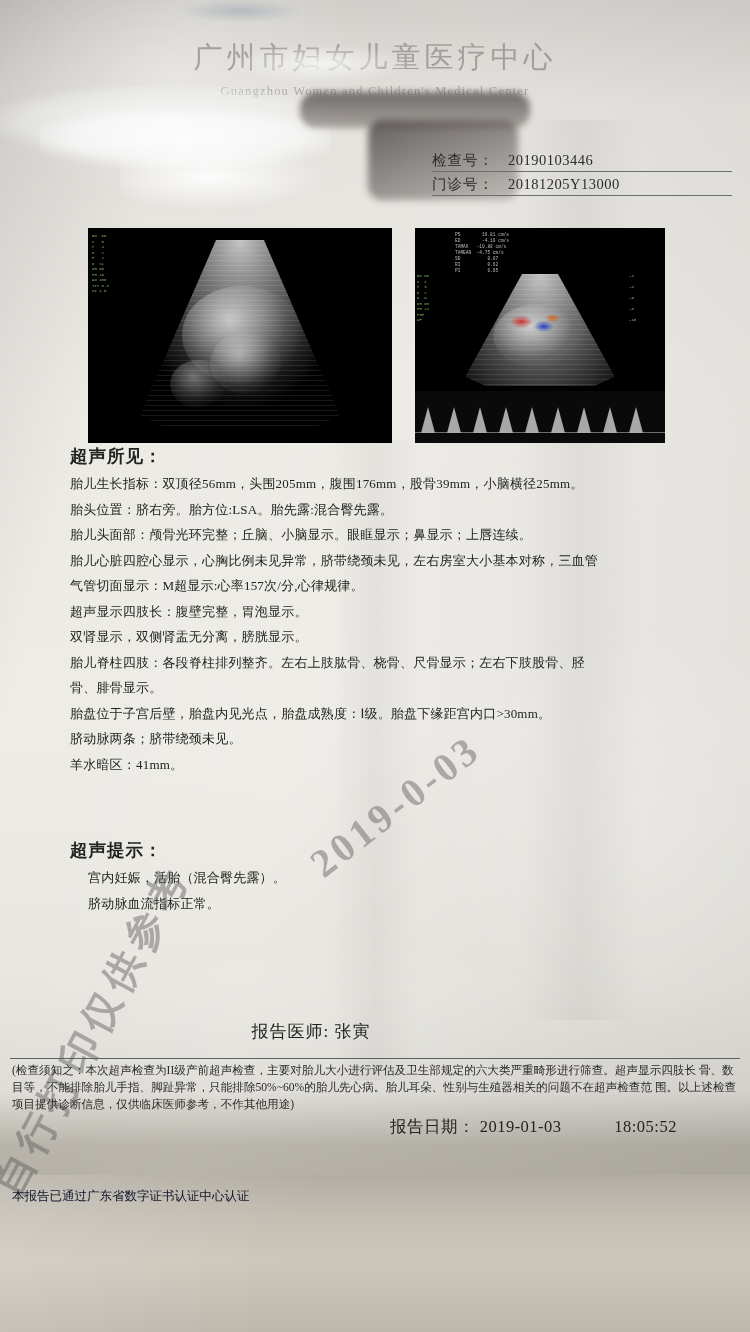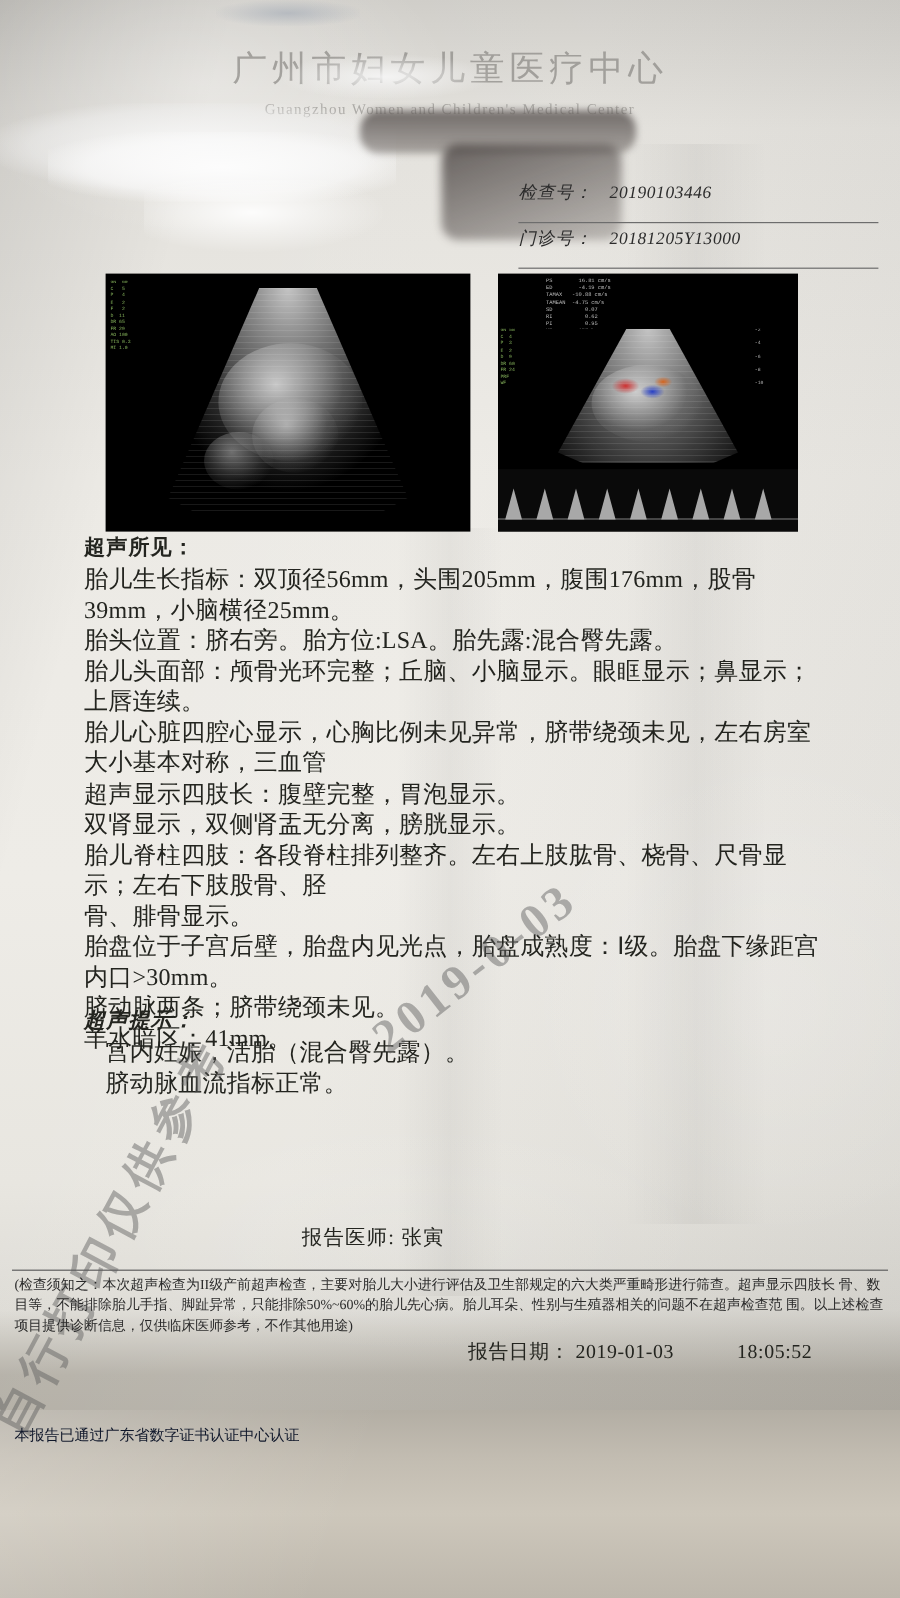--- a/index.html
+++ b/index.html
@@ -56,21 +56,21 @@
   }
 
   
   .smudge { position:absolute; pointer-events:none; }
 
   
   #meta {
     position:absolute; right:18px; top:148px; width:300px;
     font-size:14.5px; color:#2c2c2c;
   }
-  .meta-row { display:flex; align-items:flex-end; padding:3px 0 15px 0;font-style:italic; }
+  .meta-row { display:flex; align-items:center; padding:3px 0 1px 0; }
   .meta-label { letter-spacing:1px; white-space:nowrap; }
   .meta-value { margin-left:14px; letter-spacing:.5px; }
   .meta-rule { border-bottom:1px solid #6d6d6d; }
 
   
   #us-left {
     position:absolute; left:88px; top:228px; width:304px; height:215px;
     background:#000; overflow:hidden;
   }
   #us-right {
@@ -130,26 +130,26 @@
   
   #report {
     position:absolute; left:70px; top:438px; width:620px;
     color:#23241f;
     font-family:"Liberation Serif", serif;
   }
   .sec-title {
     font-size:17.5px; font-weight:bold; letter-spacing:1px; margin:6px 0 3px 0;
   }
   .line {
-    font-size:20px; line-height:25.5px; letter-spacing:.2px; white-space:pre-wrap;
+    font-size:13px; line-height:25.5px; letter-spacing:.2px; white-space:pre-wrap;
   }
   #findings .line { padding-left:0px; }
   #impression { position:absolute; left:70px; top:832px; width:620px; color:#23241f; }
   #impression .line { padding-left:18px; }
-  #impression .sec-title { padding-left:0px;font-style:italic; }
+  #impression .sec-title { padding-left:0px; }
 
   
   .wm {
     position:absolute; color:rgba(90,90,92,.45);
     font-family:"Liberation Serif", serif; font-weight:bold;
     transform-origin:left bottom; pointer-events:none; white-space:nowrap;
   }
 
   
   #doctor {
@@ -268,20 +268,21 @@
   </div>
 </div>
 
 <div id="report">
   <div class="sec-title">超声所见：</div>
   <div id="findings">
     <div class="line">胎儿生长指标：双顶径56mm，头围205mm，腹围176mm，股骨39mm，小脑横径25mm。</div>
     <div class="line">胎头位置：脐右旁。胎方位:LSA。胎先露:混合臀先露。</div>
     <div class="line">胎儿头面部：颅骨光环完整；丘脑、小脑显示。眼眶显示；鼻显示；上唇连续。</div>
     <div class="line">胎儿心脏四腔心显示，心胸比例未见异常，脐带绕颈未见，左右房室大小基本对称，三血管</div>
+    <div class="line">气管切面显示：M超显示:心率157次/分,心律规律。</div>
     <div class="line">超声显示四肢长：腹壁完整，胃泡显示。</div>
     <div class="line">双肾显示，双侧肾盂无分离，膀胱显示。</div>
     <div class="line">胎儿脊柱四肢：各段脊柱排列整齐。左右上肢肱骨、桡骨、尺骨显示；左右下肢股骨、胫</div>
     <div class="line">骨、腓骨显示。</div>
     <div class="line">胎盘位于子宫后壁，胎盘内见光点，胎盘成熟度：Ⅰ级。胎盘下缘距宫内口&gt;30mm。</div>
     <div class="line">脐动脉两条；脐带绕颈未见。</div>
     <div class="line">羊水暗区：41mm。</div>
   </div>
 </div>
 

